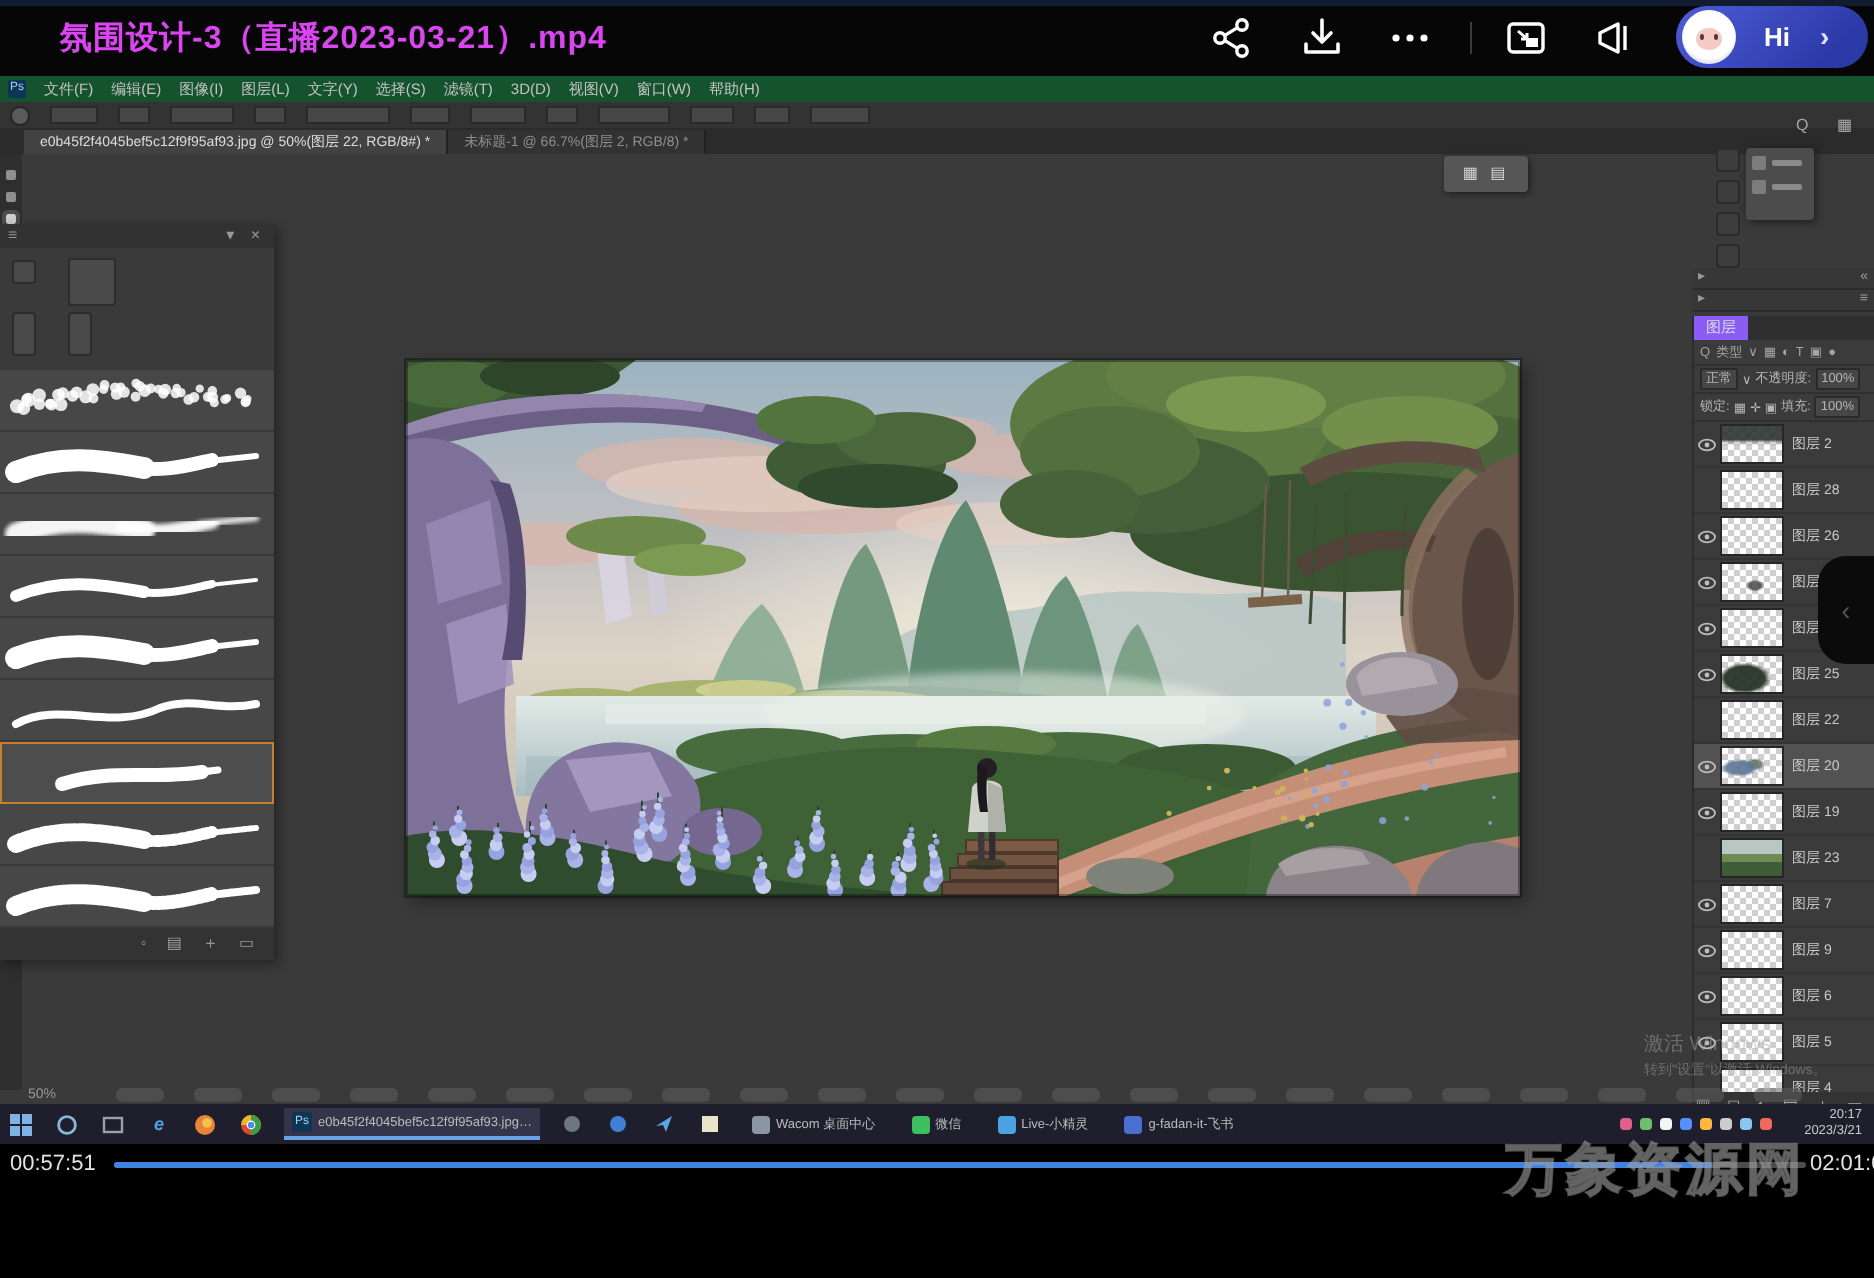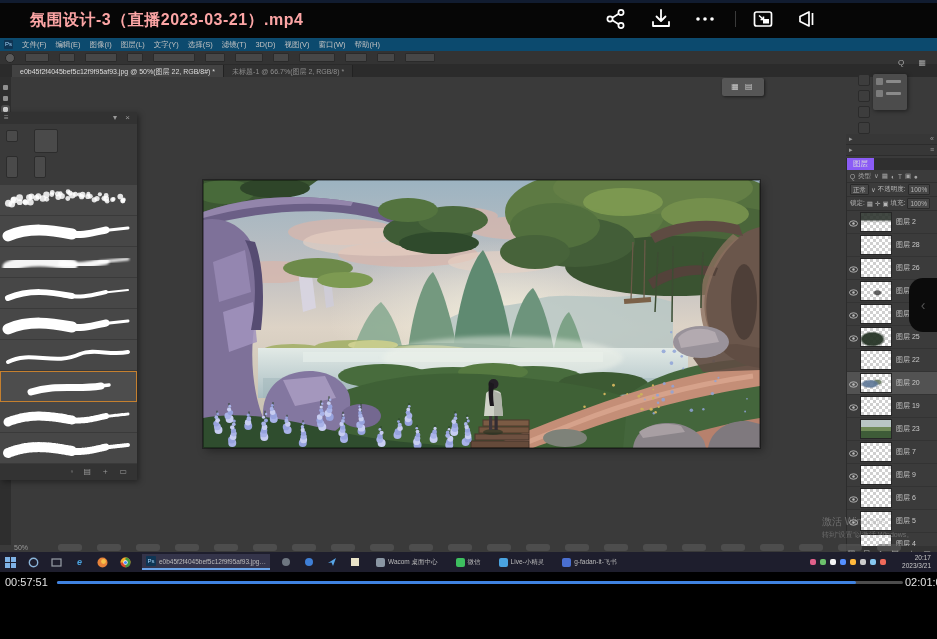--- a/index.html
+++ b/index.html
@@ -1,33 +1,33 @@
 <!DOCTYPE html>
 <html><head>
 <meta charset="utf-8">
 <style>
   html,body{margin:0;padding:0;background:#000;width:937px;height:639px;overflow:hidden;
     font-family:"Liberation Sans","DejaVu Sans",sans-serif;-webkit-font-smoothing:antialiased;}
   #stage{position:absolute;inset:0;width:937px;height:639px;background:#000;}
   
   #topbar{position:absolute;left:0;top:0;width:937px;height:38px;background:#060606;}
   #top-accent{position:absolute;left:0;top:0;width:937px;height:3px;background:#111c30;}
-  #title{position:absolute;left:30px;top:0;height:38px;line-height:40px;color:#fca5a5;font-size:16px;font-weight:bold;letter-spacing:.5px;}
+  #title{position:absolute;left:30px;top:0;height:38px;line-height:40px;color:#d946ef;font-size:16px;font-weight:bold;letter-spacing:.5px;}
   .tbic{position:absolute;top:7px;width:24px;height:24px;color:#fff;}
   #tb-divider{position:absolute;left:735px;top:11px;width:1px;height:16px;background:#3a3a3a;}
   #avatar-pill{position:absolute;left:838px;top:3px;width:96px;height:31px;border-radius:16px;
      background:linear-gradient(135deg,#4d5cd8 0%,#2c3aa8 80%);}
   #avatar-face{position:absolute;left:3px;top:2px;width:27px;height:27px;border-radius:50%;background:radial-gradient(circle at 50% 42%,#fff 0 62%,#e8ecf5 70%,#cfd8ea 100%);overflow:hidden;}
   #avatar-face .cheek{position:absolute;left:7px;top:9px;width:13px;height:11px;border-radius:50%;background:#f6c9c4;}
   #avatar-face .eye{position:absolute;top:12px;width:2px;height:3px;border-radius:50%;background:#4a3a38;}
   #avatar-label{position:absolute;left:44px;top:8px;color:#fff;font-size:13px;font-weight:bold;}
   #avatar-chevron{position:absolute;left:72px;top:7px;color:#dfe4ff;font-size:14px;font-weight:bold;}
   
   #video{position:absolute;left:0;top:38px;width:937px;height:534px;background:#3a3a3a;overflow:hidden;cursor:pointer;}
-  #ps-menubar{position:absolute;left:0;top:0;width:937px;height:13px;background:#0c4a6e;display:flex;align-items:center;gap:9px;padding-left:4px;box-sizing:border-box;}
+  #ps-menubar{position:absolute;left:0;top:0;width:937px;height:13px;background:#14532d;display:flex;align-items:center;gap:9px;padding-left:4px;box-sizing:border-box;}
   #ps-logo{width:9px;height:9px;background:#0f3554;color:#9fd0f5;font-size:6px;line-height:9px;text-align:center;border-radius:1px;}
   .menu-item{font-size:7.5px;color:#c3c3c3;white-space:nowrap;}
   #ps-options{position:absolute;left:0;top:13px;width:937px;height:13px;background:#333;display:flex;align-items:center;gap:10px;padding-left:5px;box-sizing:border-box;}
   .opt-box{height:7px;background:#474747;border:1px solid #2a2a2a;border-radius:1px;}
   .opt-dot{width:8px;height:8px;border-radius:50%;background:#5a5a5a;border:1px solid #262626;}
   #ps-tabs{position:absolute;left:0;top:26px;width:937px;height:13px;background:#2b2b2b;display:flex;align-items:flex-end;padding-left:12px;box-sizing:border-box;}
   .doc-tab{font-size:7px;height:12px;line-height:13px;padding:0 8px;white-space:nowrap;border-right:1px solid #222;}
   .doc-tab.active{background:#424242;color:#ddd;}
   .doc-tab.inactive{background:#323232;color:#8f8f8f;}
   #toolstrip{position:absolute;left:0;top:39px;width:11px;height:468px;background:#2e2e2e;display:flex;flex-direction:column;align-items:center;gap:6px;padding-top:8px;box-sizing:border-box;}
@@ -143,20 +143,29 @@
           <rect x="12" y="12" width="6" height="4.5" fill="currentColor" stroke="none"></rect>
         <path d="M8 8.5 12.5 12.5 M12.5 9.5v3h-3" stroke-width="1.5"></path>
       </g>
     </svg>
     <svg class="tbic" style="left:795px" viewBox="0 0 24 24">
       <g fill="none" stroke="currentColor" stroke-width="1.7" stroke-linejoin="round">
         <path d="M5 9.5 14 5v14L5 14.5z"></path>
           <path d="M17.5 6v12"></path>
       </g>
     </svg>
+    <div id="avatar-pill">
+      <div id="avatar-face">
+        <div class="cheek"></div>
+        <div class="eye" style="left:9px"></div>
+        <div class="eye" style="left:16px"></div>
+      </div>
+      <span id="avatar-label">Hi</span>
+      <span id="avatar-chevron">›</span>
+    </div>
   </div>
 
   <div id="video">
     <div id="ps-menubar">
       <div id="ps-logo">Ps</div>
     <span class="menu-item">文件(F)</span>
         <span class="menu-item">编辑(E)</span>
         <span class="menu-item">图像(I)</span>
         <span class="menu-item">图层(L)</span>
         <span class="menu-item">文字(Y)</span>
@@ -970,13 +979,14 @@
     
     
     
 
     
     
     
     
   </div>
 
+  <div class="wm" id="wm1">万象资源网</div>
 </div>
 
 </body></html>

